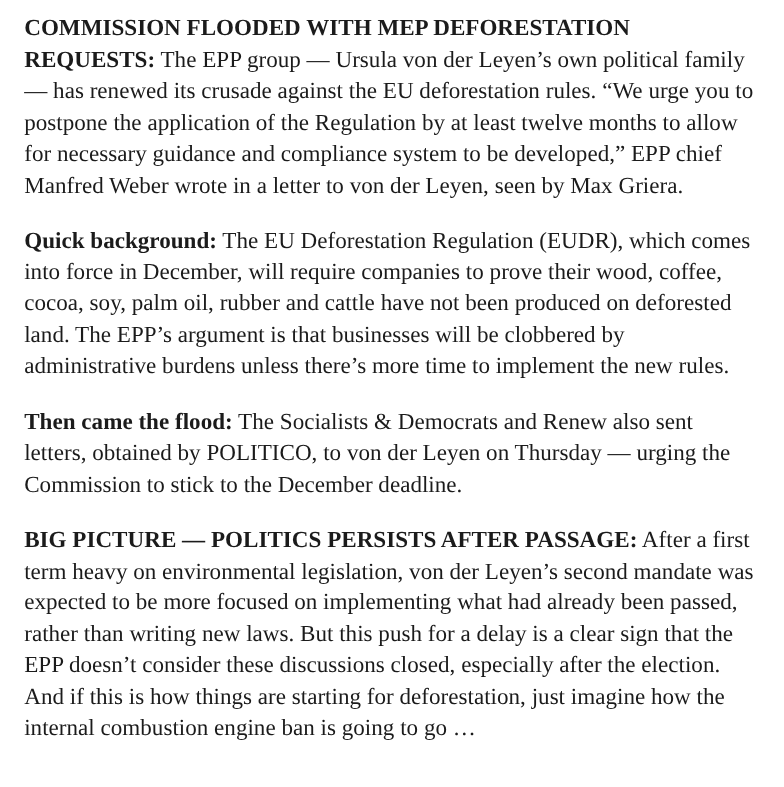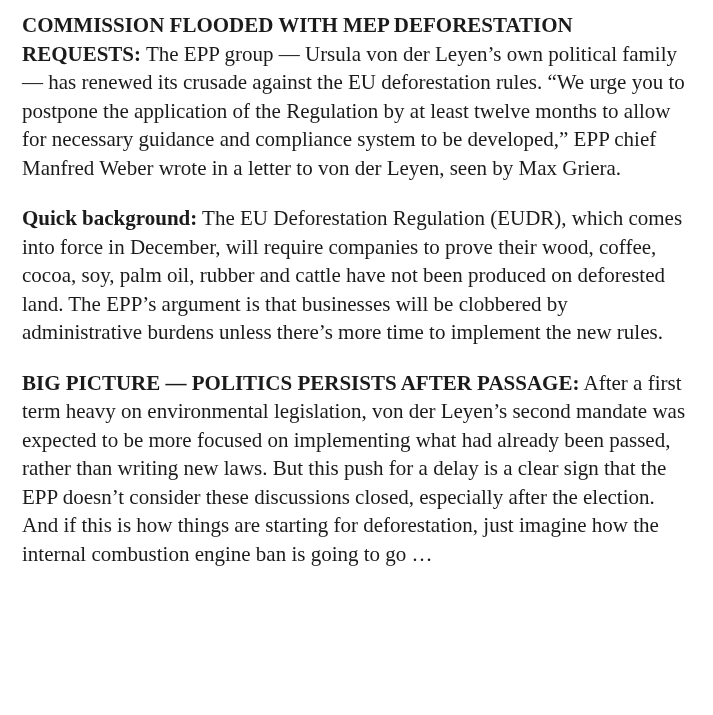--- a/index.html
+++ b/index.html
@@ -38,18 +38,21 @@
 <main class="article">
 
   <p>
     <span class="lead">COMMISSION FLOODED WITH MEP DEFORESTATION REQUESTS:</span><span> The EPP group — Ursula von der Leyen’s own political family — has renewed its crusade against the EU deforestation rules. “We urge you to postpone the application of the Regulation by at least twelve months to allow for necessary guidance and compliance system to be developed,” EPP chief Manfred Weber wrote in a letter to von der Leyen, seen by Max Griera.</span>
   </p>
 
   <p>
     <span class="lead">Quick background:</span><span> The EU Deforestation Regulation (EUDR), which comes into force in December, will require companies to prove their wood, coffee, cocoa, soy, palm oil, rubber and cattle have not been produced on deforested land. The EPP’s argument is that businesses will be clobbered by administrative burdens unless there’s more time to implement the new rules.</span>
   </p>
 
+  <p>
+    <span class="lead">Then came the flood:</span><span> The Socialists &amp; Democrats and Renew also sent letters, obtained by POLITICO, to von der Leyen on Thursday — urging the Commission to stick to the December deadline.</span>
+  </p>
 
   <p>
     <span class="lead">BIG PICTURE — POLITICS PERSISTS AFTER PASSAGE:</span><span> After a first term heavy on environmental legislation, von der Leyen’s second mandate was expected to be more focused on implementing what had already been passed, rather than writing new laws. But this push for a delay is a clear sign that the EPP doesn’t consider these discussions closed, especially after the election. And if this is how things are starting for deforestation, just imagine how the internal combustion engine ban is going to go …</span>
   </p>
 
 </main>
 
 </body></html>

